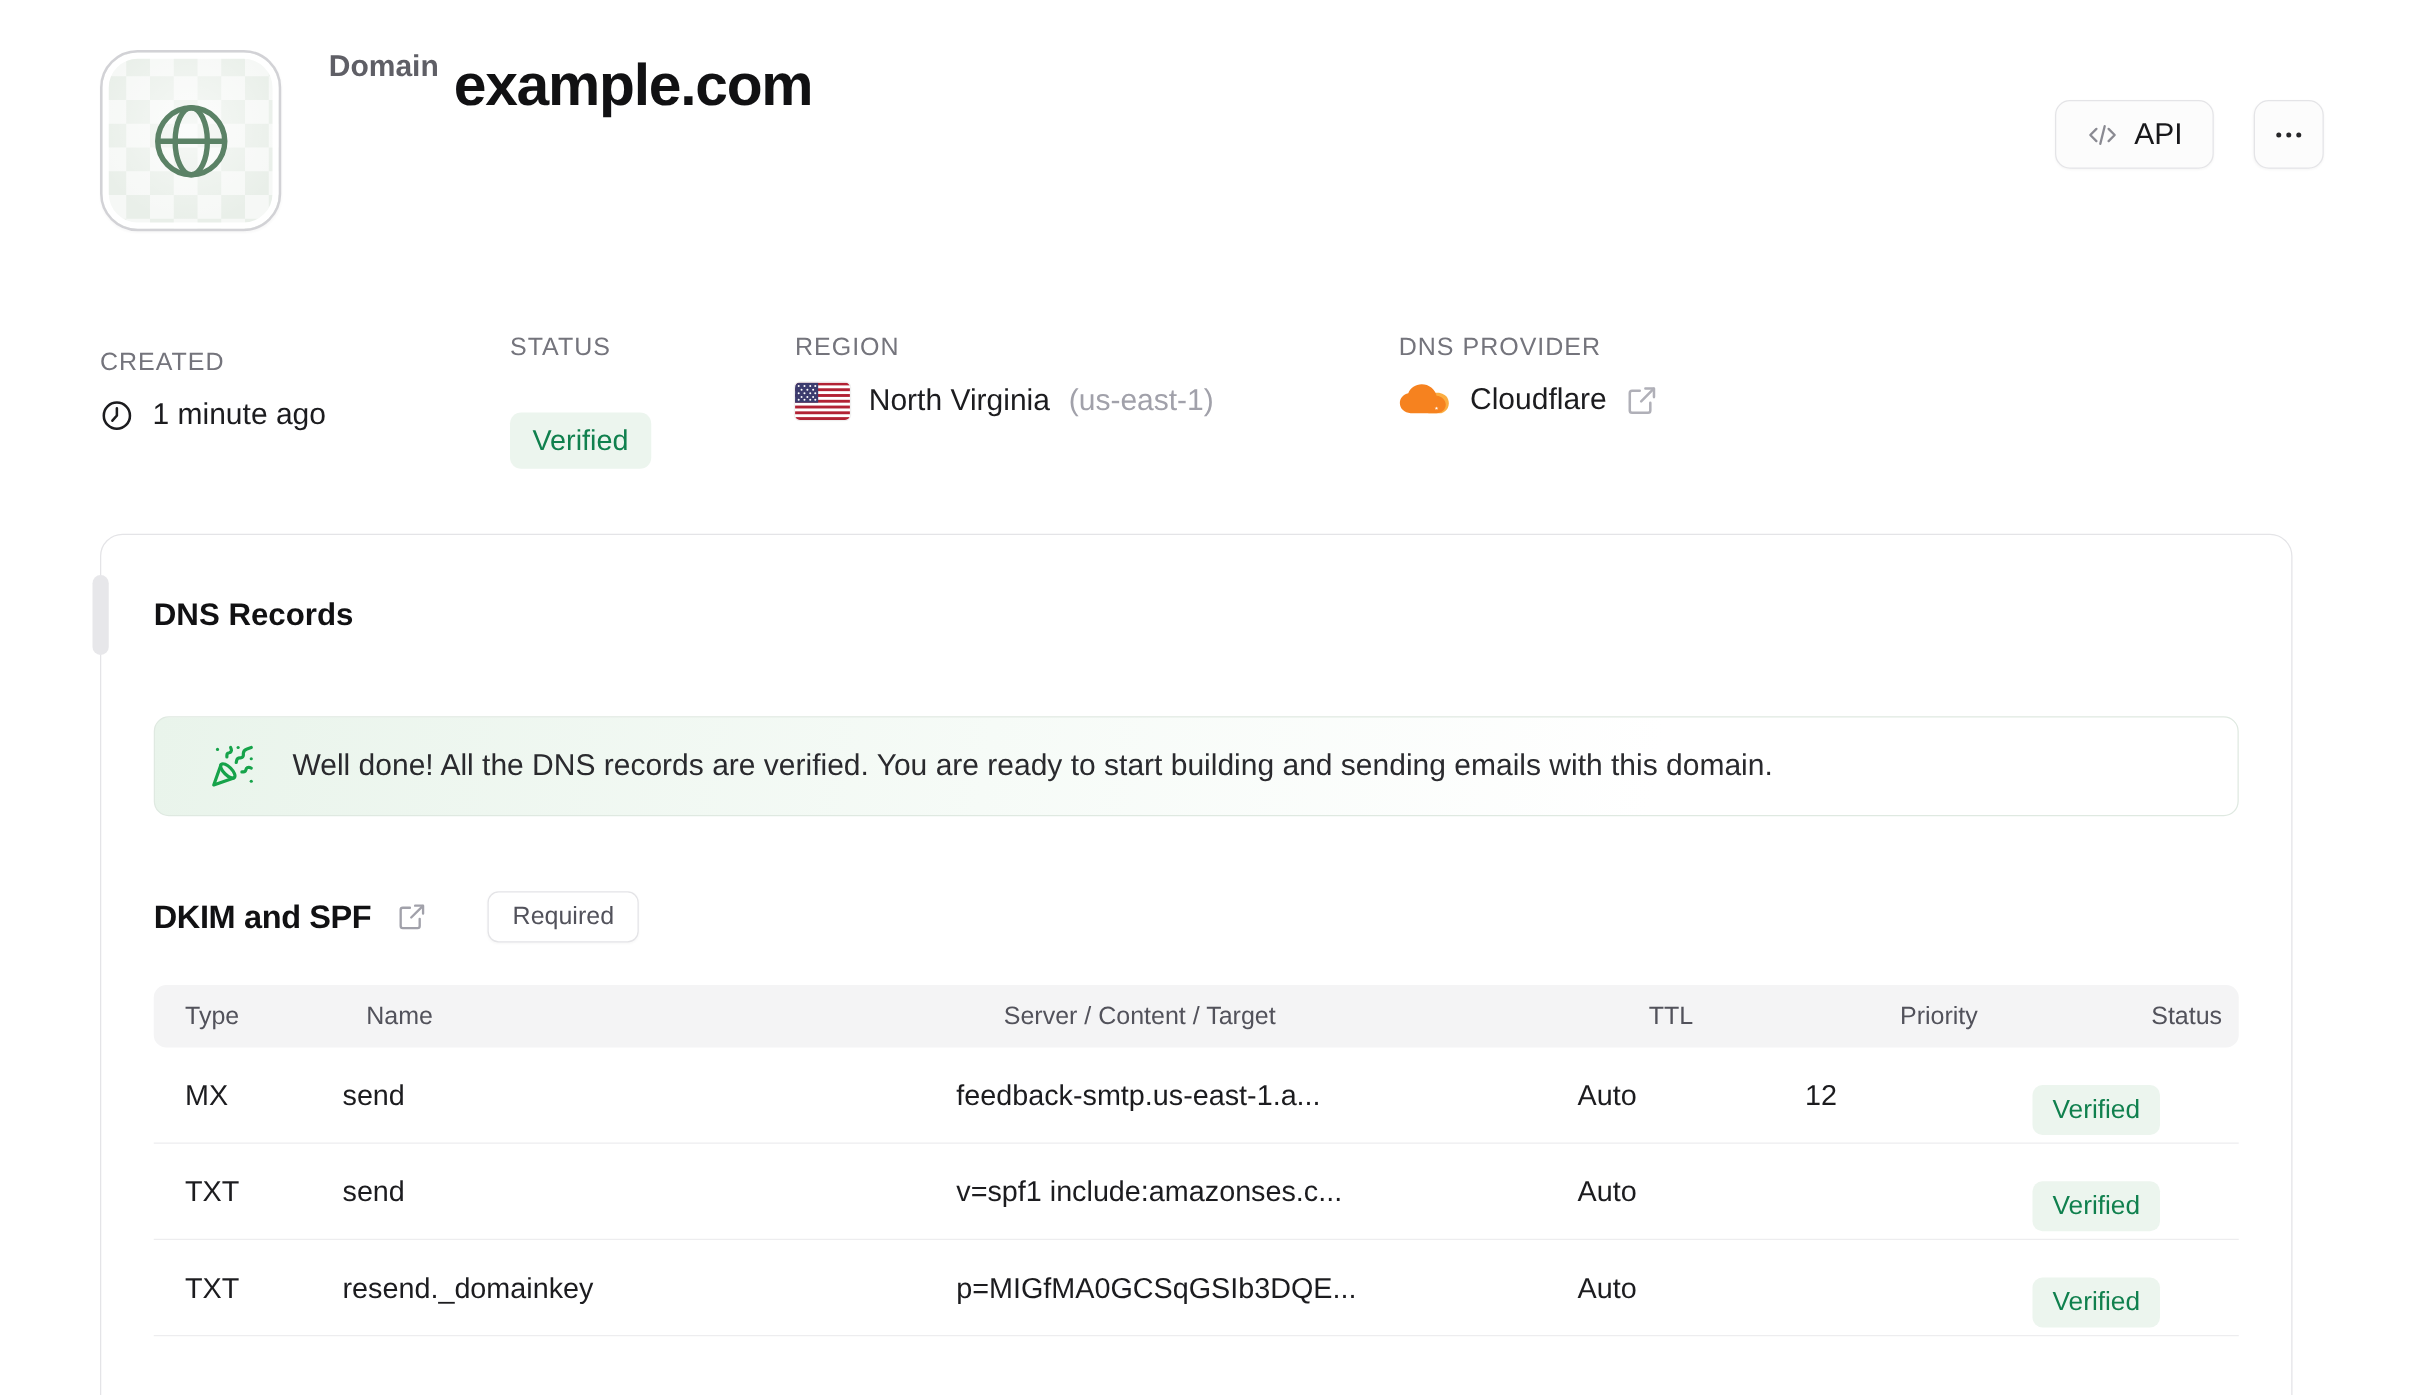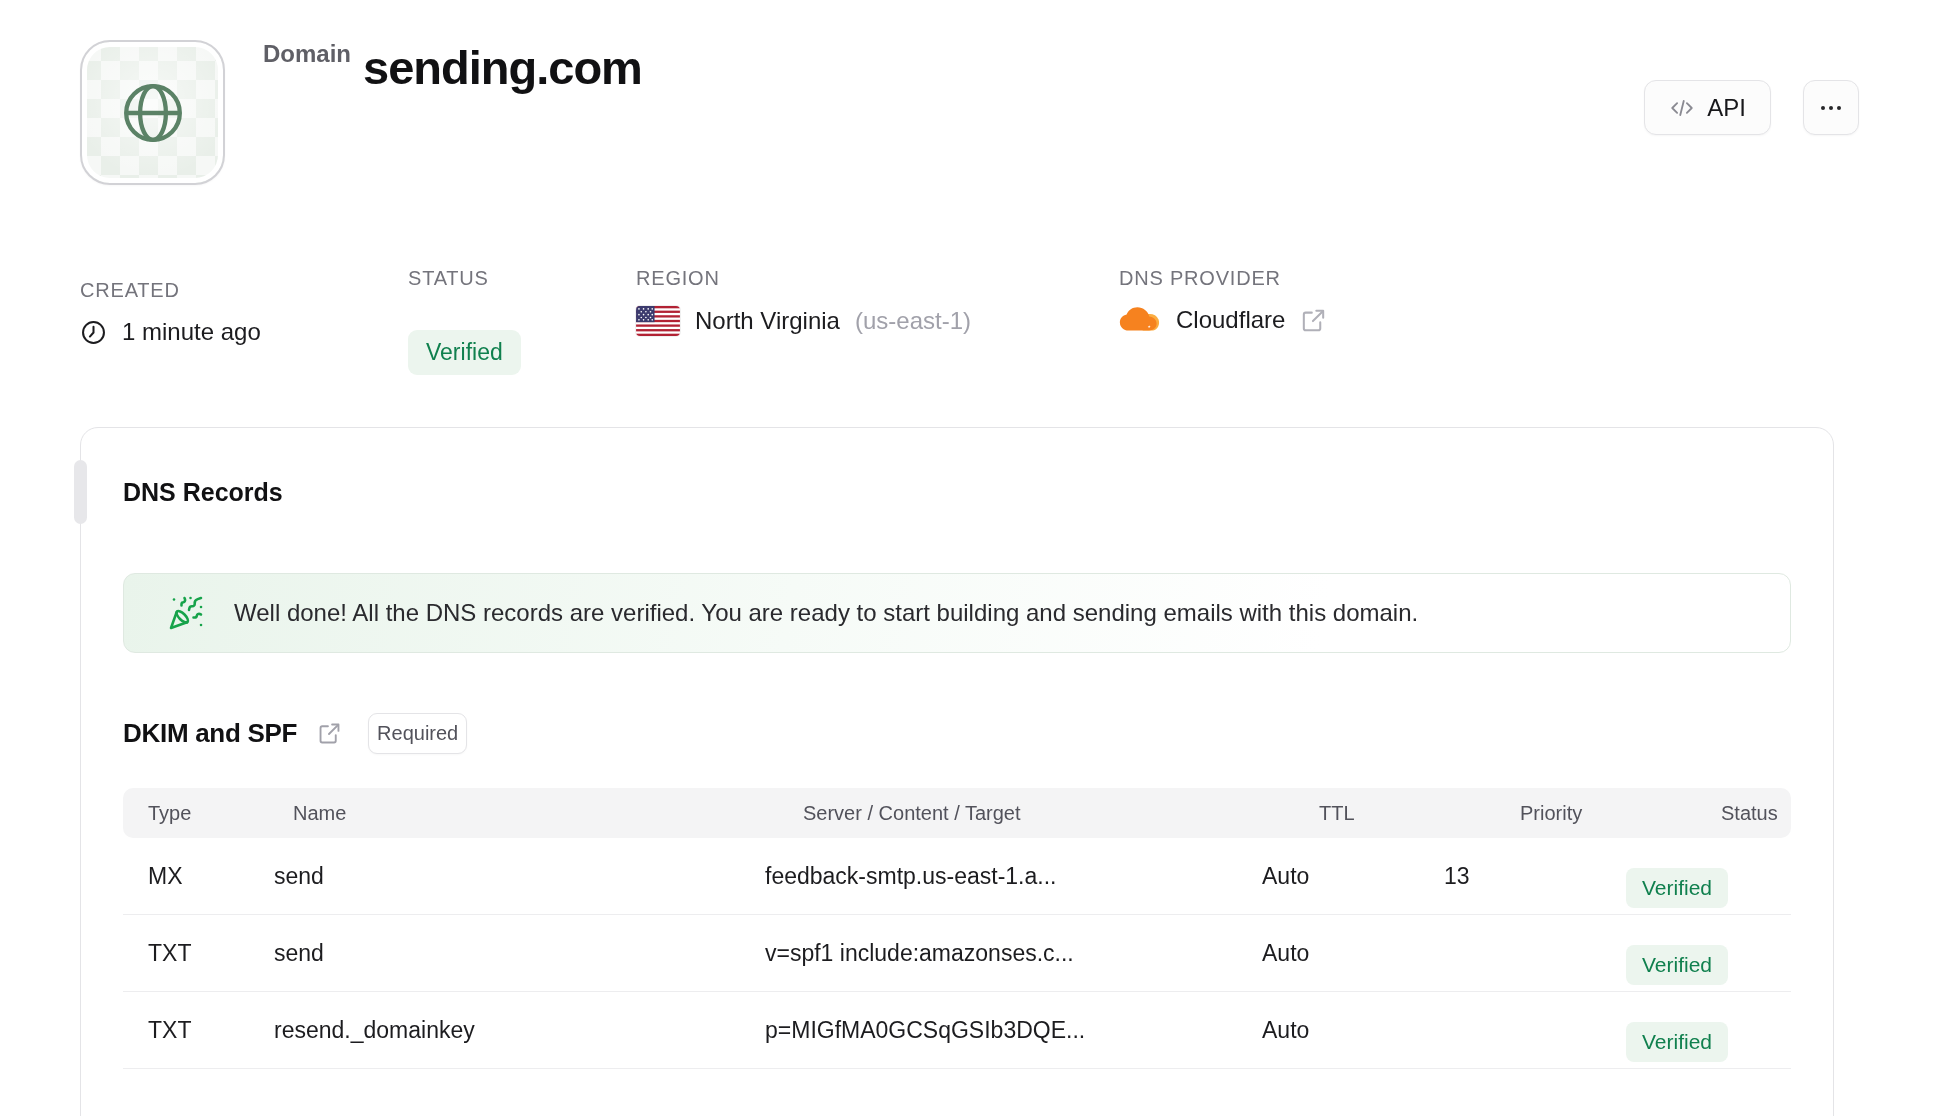--- a/index.html
+++ b/index.html
@@ -57,22 +57,22 @@
     margin-top:66px; height:80px; border-radius:12px;
     border:1px solid #dfe9e1;
     background:linear-gradient(100deg, #e9f4eb 0%, #f6fbf7 40%, #ffffff 72%);
     display:flex; align-items:center; gap:30px; padding:0 44px;
   }
   .banner-text { font-size:24px; color:#2a2a2e; }
 
   .dkim-row { margin-top:60px; display:flex; align-items:center; gap:20px; }
   .dkim-row h3 { font-size:26px; font-weight:700; color:#111113; letter-spacing:-0.3px; }
   .badge-required {
-    margin-left:6px; border:1px solid #e4e4e7; border-radius:9px; background:#fff;
-    padding:8px 8px; font-size:20px; color:#52525b; box-shadow:0 1px 2px rgba(0,0,0,0.03);
+    margin-left:28px; border:1px solid #e4e4e7; border-radius:9px; background:#fff;
+    padding:8px 19px; font-size:20px; color:#52525b; box-shadow:0 1px 2px rgba(0,0,0,0.03);
   }
 
   
   .dns-table { margin-top:34px; }
   .t-head, .t-row {
     display:grid; grid-template-columns:126px 491px 497px 182px 182px 1fr;
     align-items:center; padding:0 25px;
   }
   .t-head { height:50px; background:#f4f4f5; border-radius:10px;
             font-size:20px; font-weight:500; color:#52525b;gap:19px; }
@@ -89,21 +89,21 @@
     <span>
       <svg width="66" height="66" viewBox="0 0 64 64" fill="none" stroke="#5b8266" stroke-width="4.2">
         <circle cx="32" cy="32" r="26"></circle>
         <ellipse cx="32" cy="32" rx="12.5" ry="26"></ellipse>
         <line x1="6" y1="32" x2="58" y2="32"></line>
       </svg>
     </span>
   </div>
   <div class="titles">
     <div class="eyebrow">Domain</div>
-    <h1 class="page-title">sending.com</h1>
+    <h1 class="page-title">example.com</h1>
   </div>
   <div class="actions">
     <button class="btn btn-api">
       <span>
         <svg width="26" height="26" viewBox="0 0 24 24" fill="none" stroke="#8a8a92" stroke-width="1.7" stroke-linecap="round" stroke-linejoin="round">
           <path d="M7.5 7.5 3 12l4.5 4.5"></path>
             <path d="M16.5 7.5 21 12l-4.5 4.5"></path>
             <path d="M13.6 5.5 10.4 18.5"></path>
         </svg>
       </span>
@@ -245,21 +245,21 @@
       <div>TTL</div>
       <div>Priority</div>
       <div>Status</div>
     </div>
 
     <div class="t-row">
       <div>MX</div>
       <div>send</div>
       <div>feedback-smtp.us-east-1.a...</div>
       <div>Auto</div>
-      <div>13</div>
+      <div>12</div>
       <div><span class="badge-verified">Verified</span></div>
     </div>
 
     <div class="t-row">
       <div>TXT</div>
       <div>send</div>
       <div>v=spf1 include:amazonses.c...</div>
       <div>Auto</div>
       <div></div>
       <div><span class="badge-verified">Verified</span></div>

